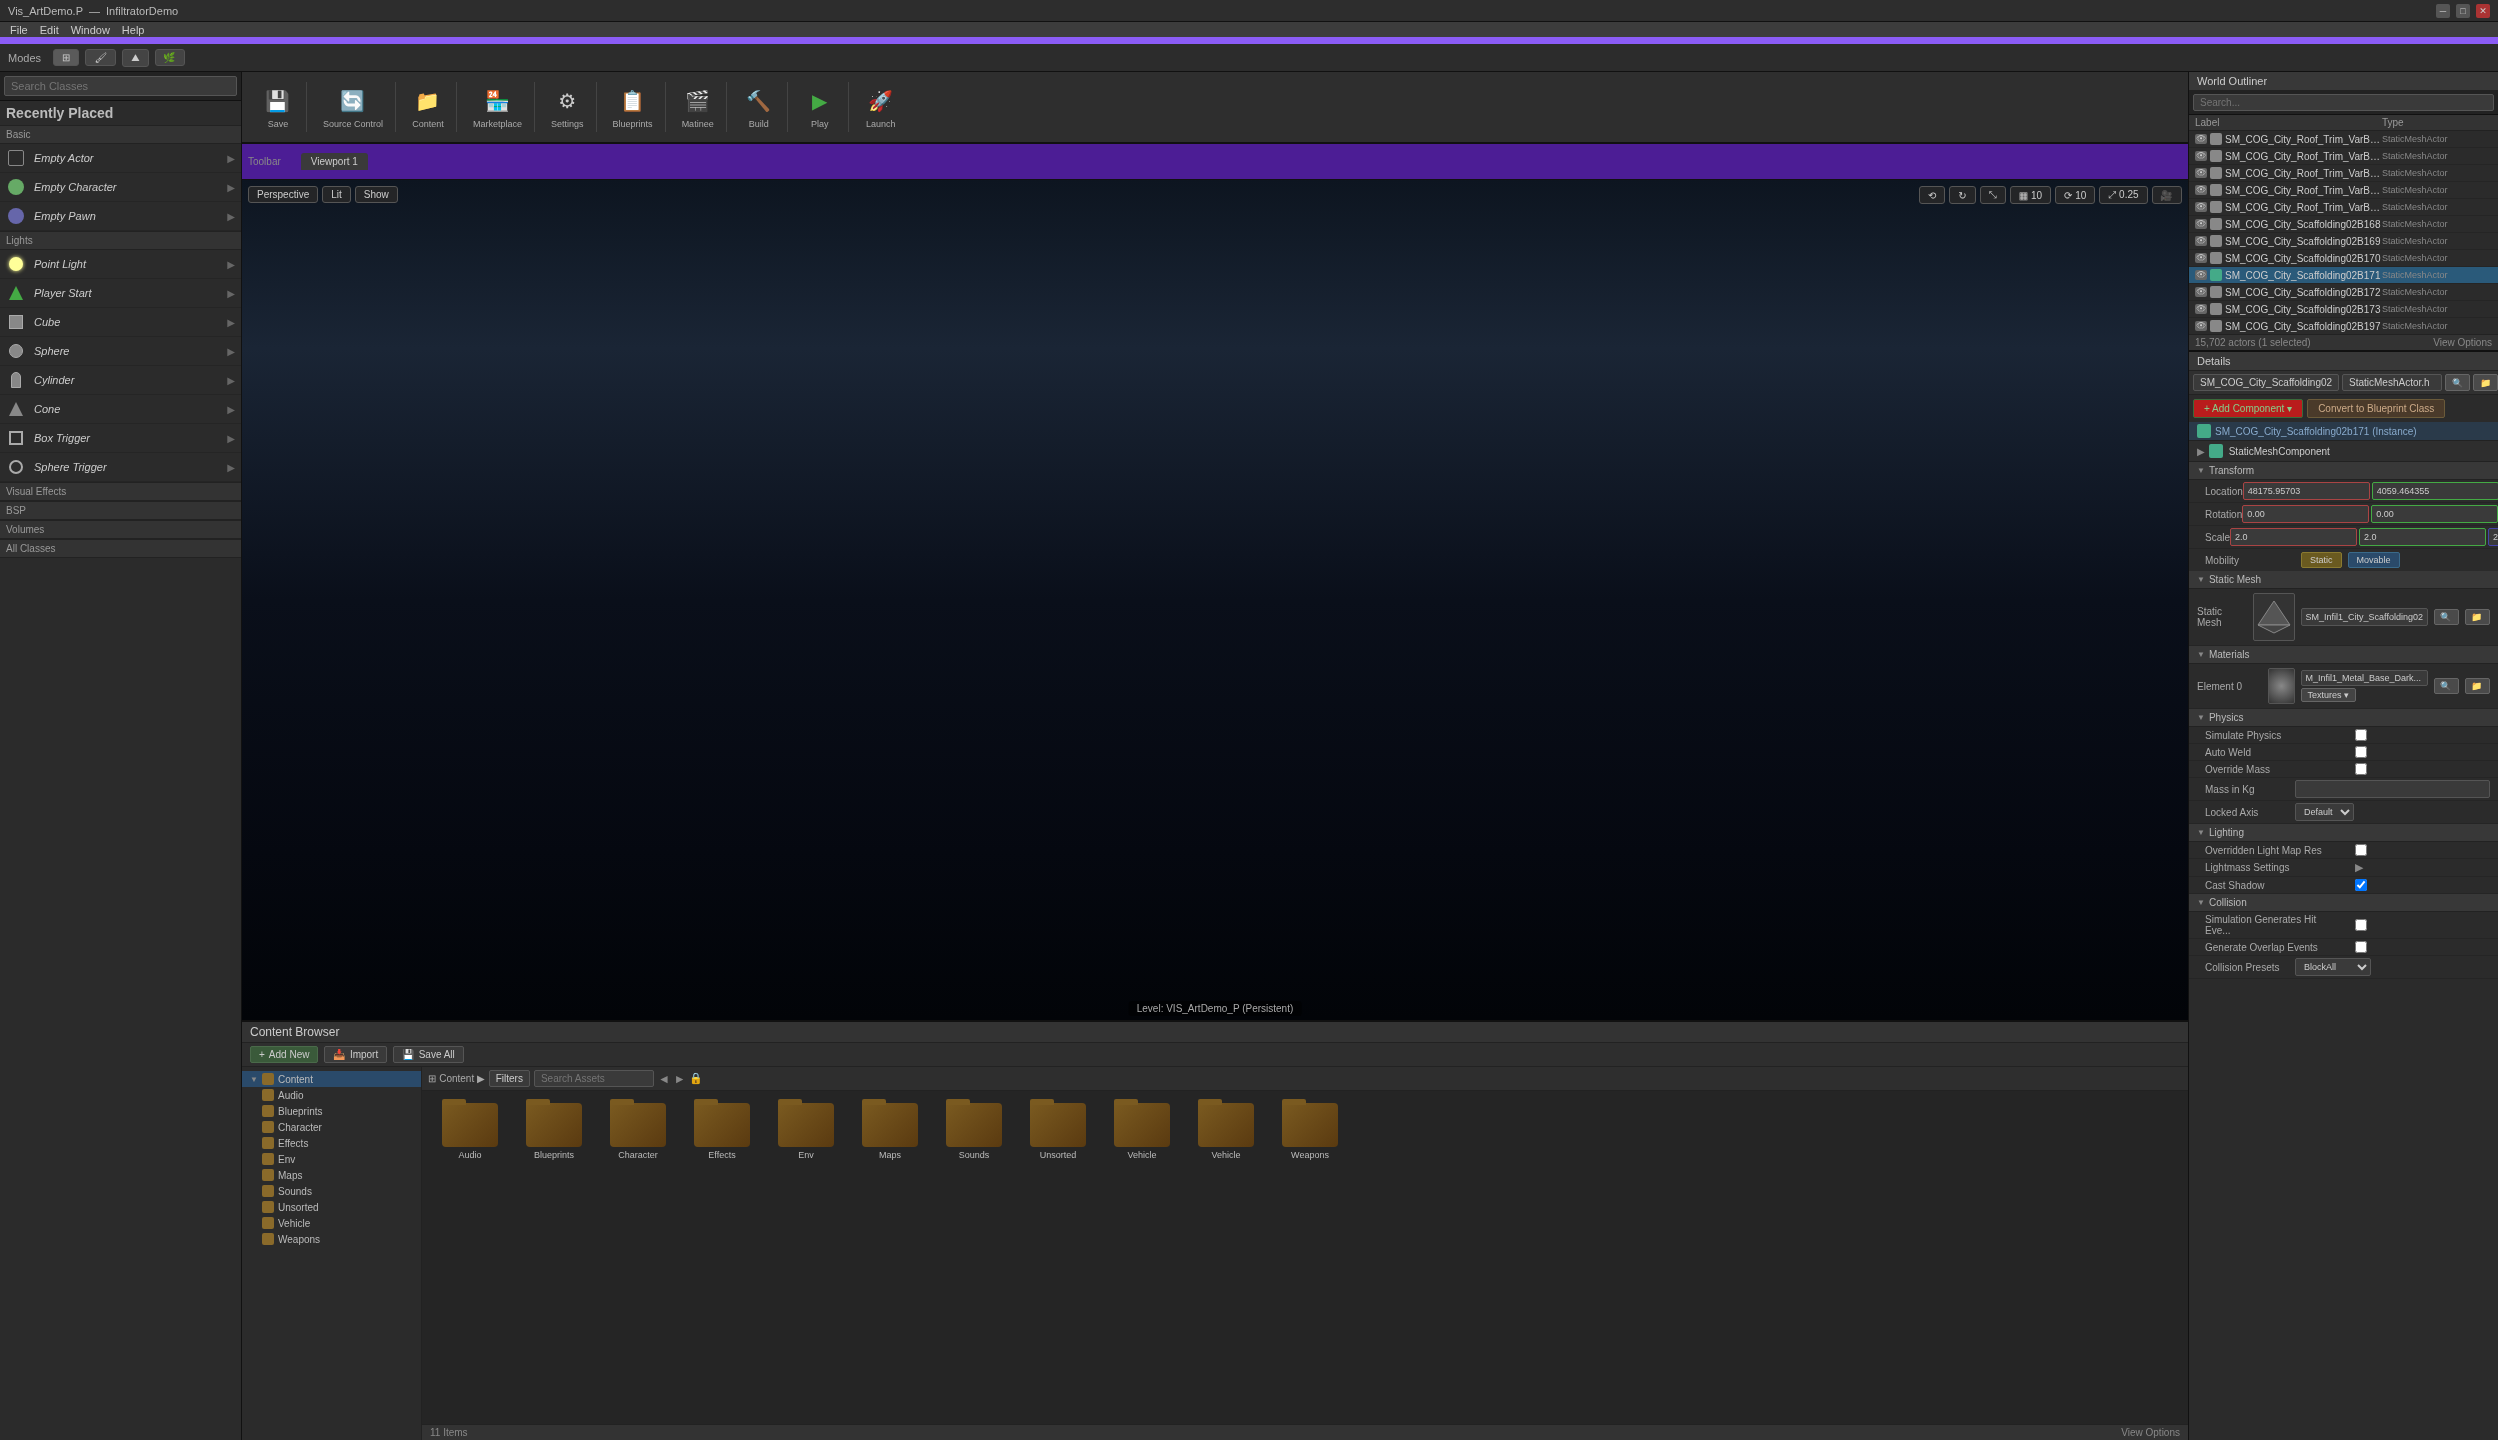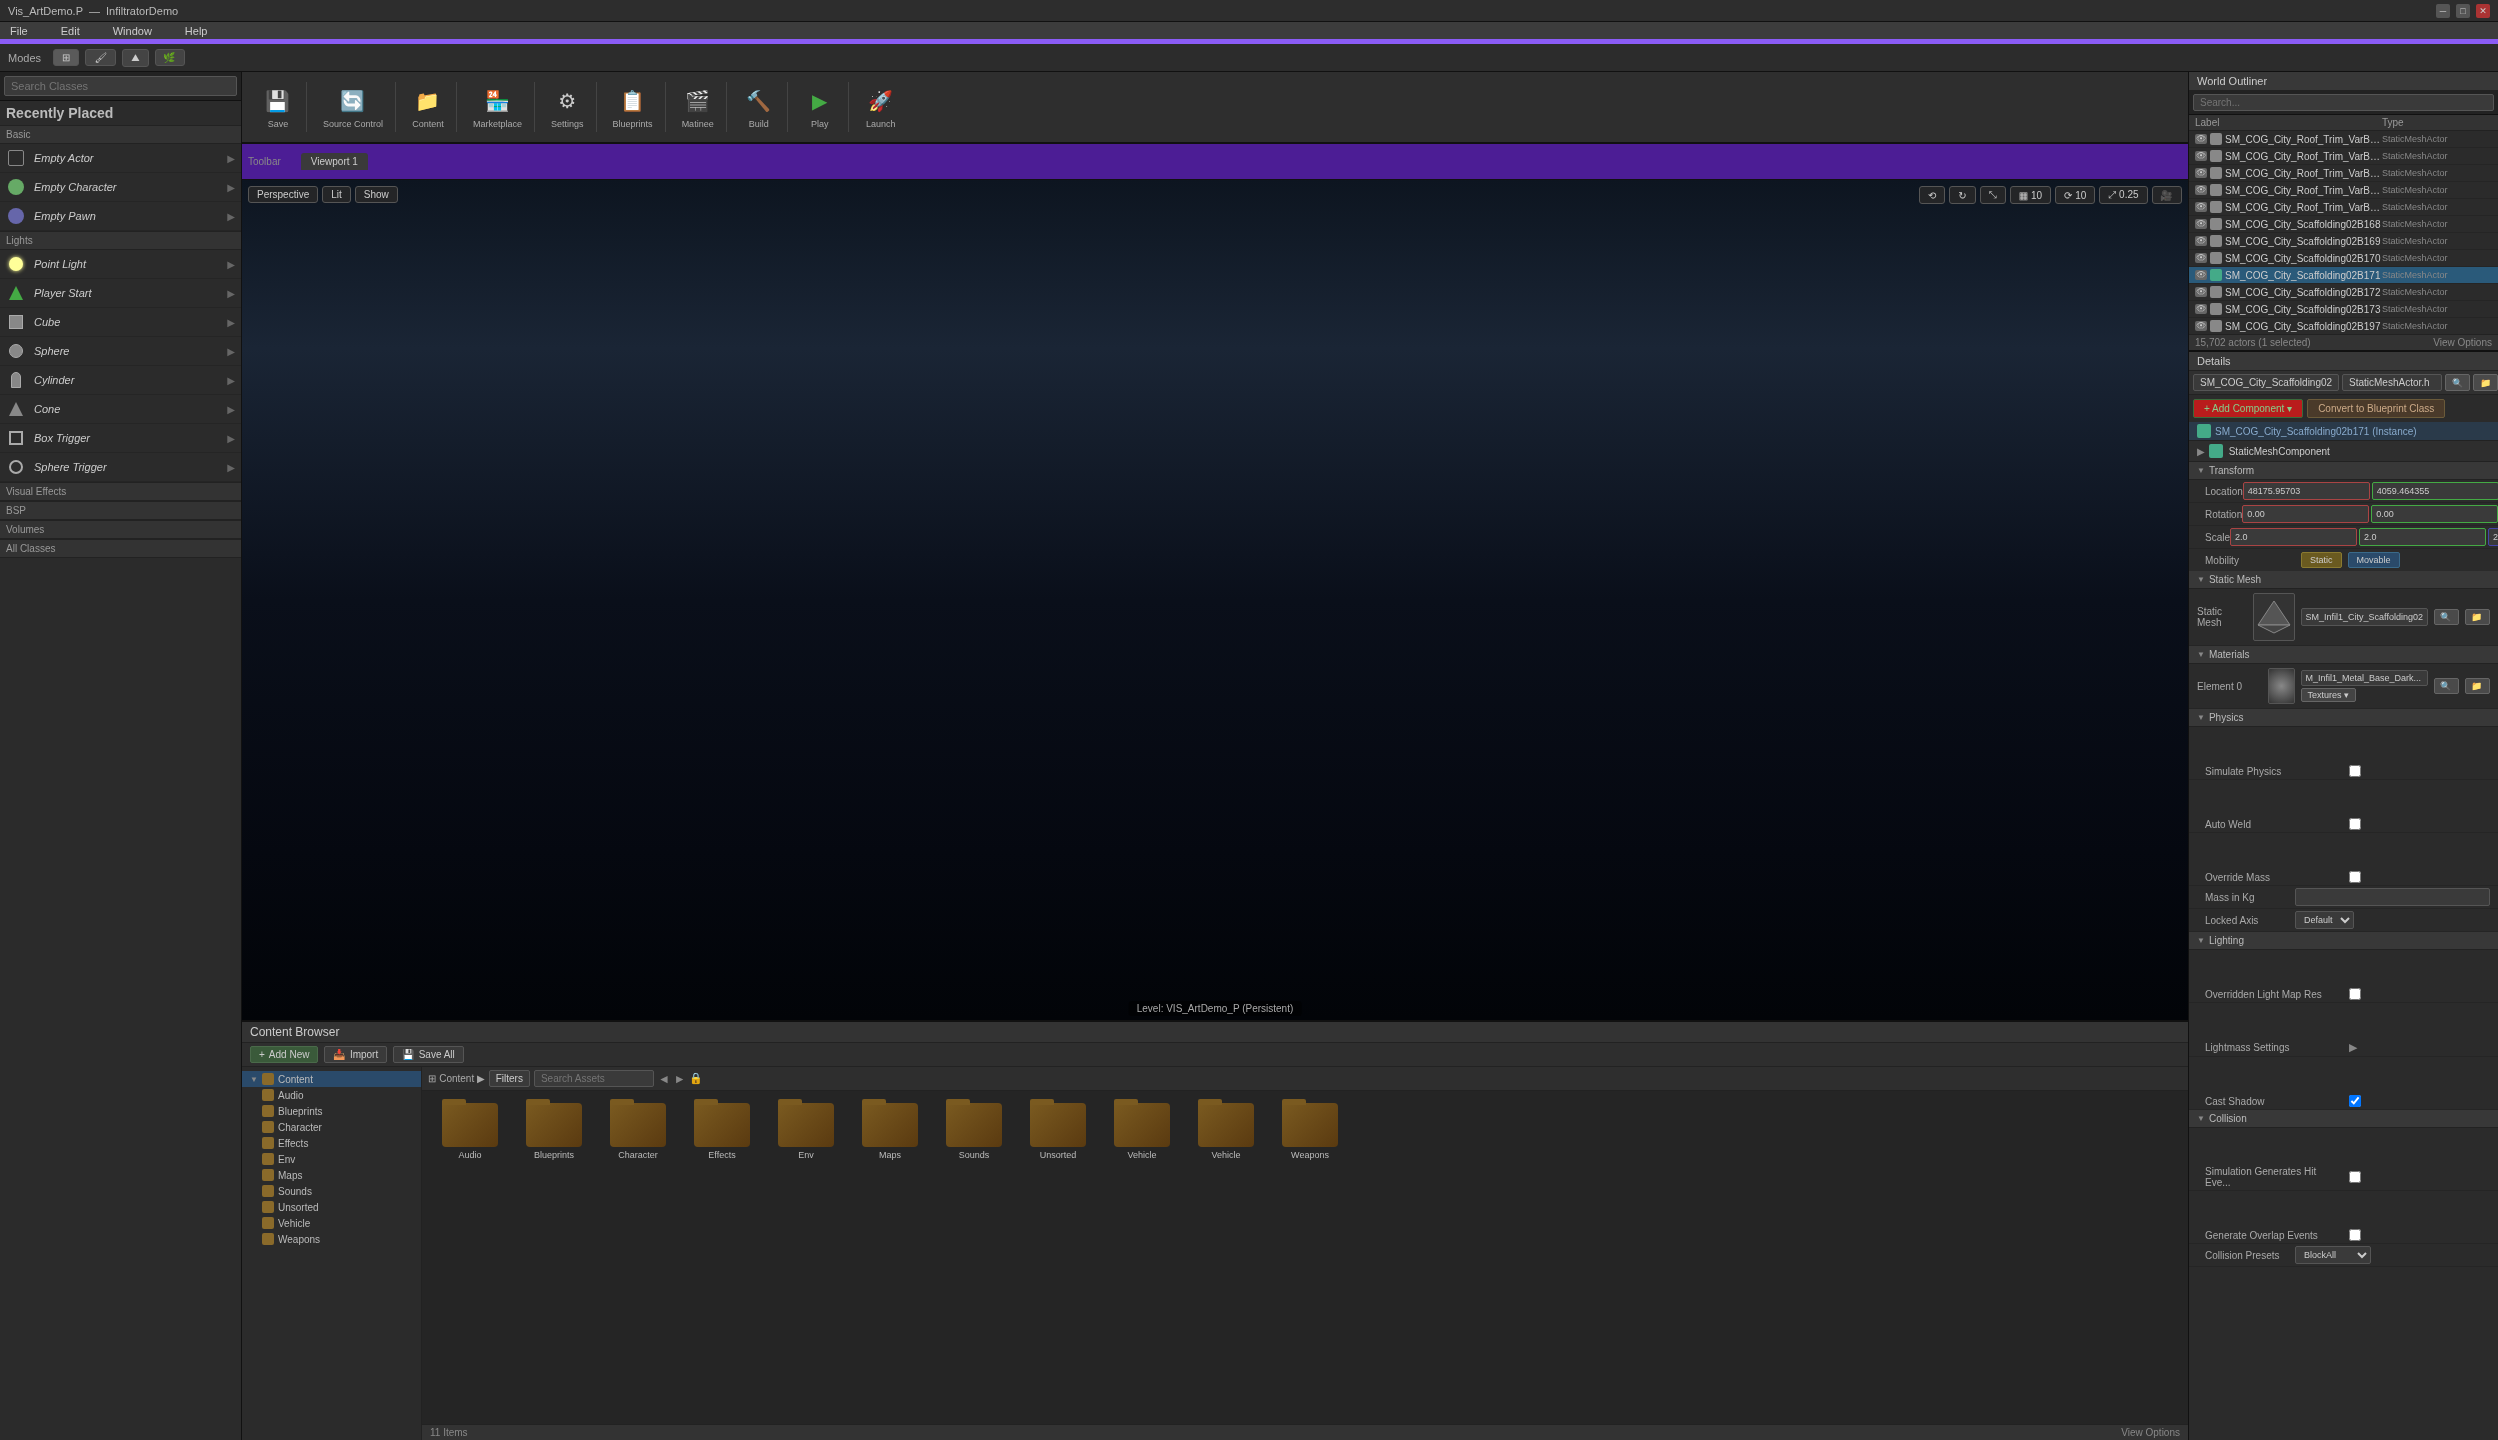--- a/index.html
+++ b/index.html
@@ -38,22 +38,22 @@
       cursor: pointer;
     }
 
     
     #menu-bar {
       background: #3c3c3c;
       height: 22px;
       display: flex;
       align-items: center;
       padding: 0 6px;
-      gap: 25px;
-      border-bottom: 5px solid #8b5cf6;
+      gap: 4px;
+      border-bottom: 7px solid #8b5cf6;
     }
     #menu-bar span {
       font-size: 11px;
       color: #ccc;
       cursor: pointer;
       padding: 2px 4px;
     }
 
     
     #mode-bar {
@@ -584,23 +584,22 @@
       padding: 1px 6px;
       font-size: 9px;
       border-radius: 2px;
     }
 
     
     .checkbox-row {
       display: flex;
       padding: 2px 8px 2px 16px;
       align-items: center;
-      gap: 14px;
+      gap: 20px;
       border-bottom: 1px solid #252525;
-      margin-top: 36px;
     }
     .cb-label { width: 130px; color: #aaa; font-size: 10px; }
     input[type=checkbox] { width: 12px; height: 12px; }
 
     
     #content-browser {
       height: 420px;
       background: #252525;
       border-top: 2px solid #111;
       display: flex;

